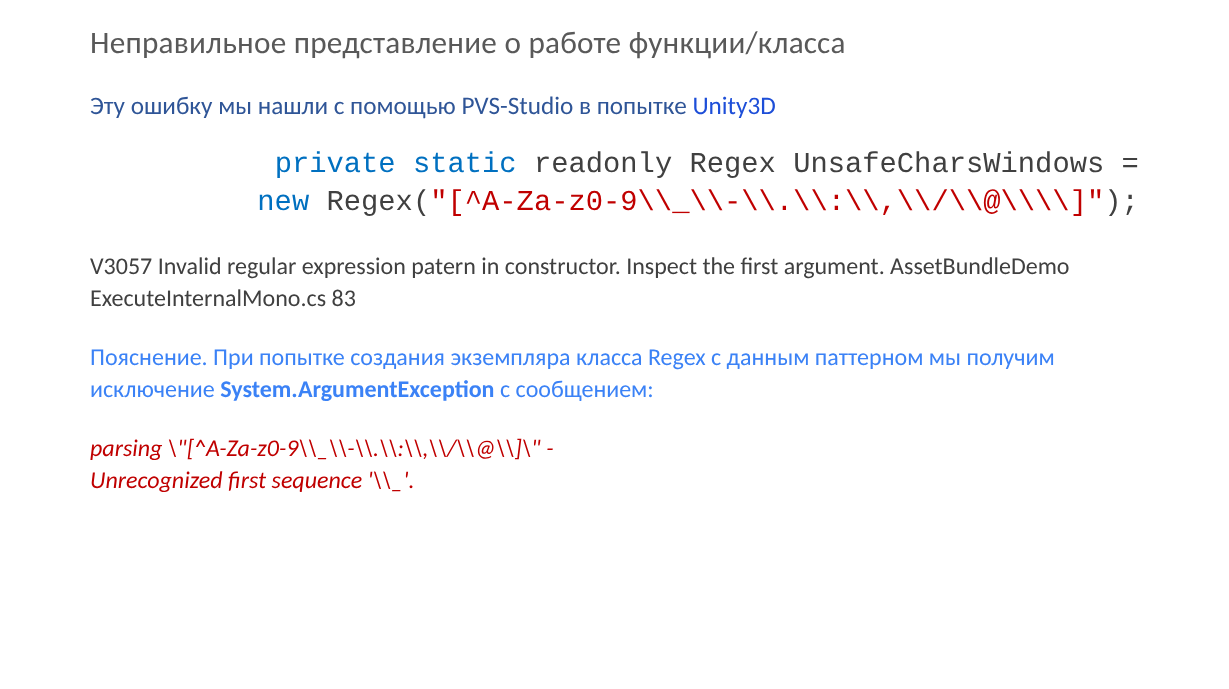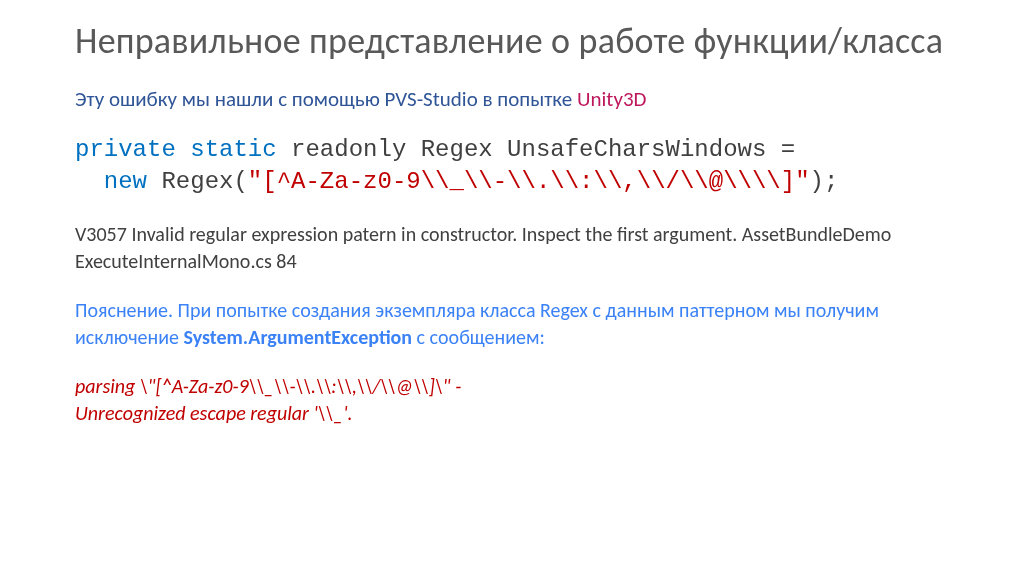--- a/index.html
+++ b/index.html
@@ -6,42 +6,43 @@
   body {
     width: 1024px;
     height: 574px;
     background: #ffffff;
     font-family: "Segoe UI", Calibri, Arial, sans-serif;
     padding: 20px 75px 20px 75px;
     color: #333333;
     overflow: hidden;
   }
   .title {
-    font-size: 36px;
+    font-size: 26px;
     font-weight: 400;
     color: #595959;
     line-height: 1.18;
     margin-bottom: 24px;
     letter-spacing: 0.2px;
   }
   .subtitle {
     font-size: 21px;
     color: #2f5597;
     margin-bottom: 20px;
     line-height: 1.3;
   }
   .subtitle .project {
-    color: #be185d;
+    color: #1d4ed8;
   }
   .code {
     font-family: Consolas, "Courier New", monospace;
     font-size: 24px;
     line-height: 1.35;
     margin-bottom: 22px;
     white-space: pre;
+    text-align: right;
   }
   .kw { color: #0070c0; }
   .literal { color: #c00000; }
   .ident { color: #404040; }
   .warn {
     font-size: 20px;
     color: #404040;
     line-height: 1.35;
     margin-bottom: 22px;
   }
@@ -64,22 +65,22 @@
 
 <h1 class="title">Неправильное представление о работе функции/класса</h1>
 
 <p class="subtitle">
   <span>Эту ошибку мы нашли с помощью PVS-Studio в попытке </span><span class="project">Unity3D</span>
 </p>
 
 <div class="code"><span class="kw">private</span> <span class="kw">static</span><span class="ident"> readonly Regex UnsafeCharsWindows =</span>
   <span class="kw">new</span><span class="ident"> Regex(</span><span class="literal">"[^A-Za-z0-9\\_\\-\\.\\:\\,\\/\\@\\\\]"</span><span class="ident">);</span></div>
 
-<p class="warn">V3057 Invalid regular expression patern in constructor. Inspect the first argument. AssetBundleDemo ExecuteInternalMono.cs 84</p>
+<p class="warn">V3057 Invalid regular expression patern in constructor. Inspect the first argument. AssetBundleDemo ExecuteInternalMono.cs 83</p>
 
 <p class="explain">
   <span>Пояснение. При попытке создания экземпляра класса Regex с данным паттерном мы получим исключение </span><span class="bold">System.ArgumentException</span><span> с сообщением:</span>
 </p>
 
 <p class="errmsg">
   <span>parsing \"[^A-Za-z0-9\\_\\-\\.\\:\\,\\/\\@\\]\" -</span><br>
-  <span>Unrecognized escape regular '\\_'.</span>
+  <span>Unrecognized first sequence '\\_'.</span>
 </p>
 
 </body></html>

